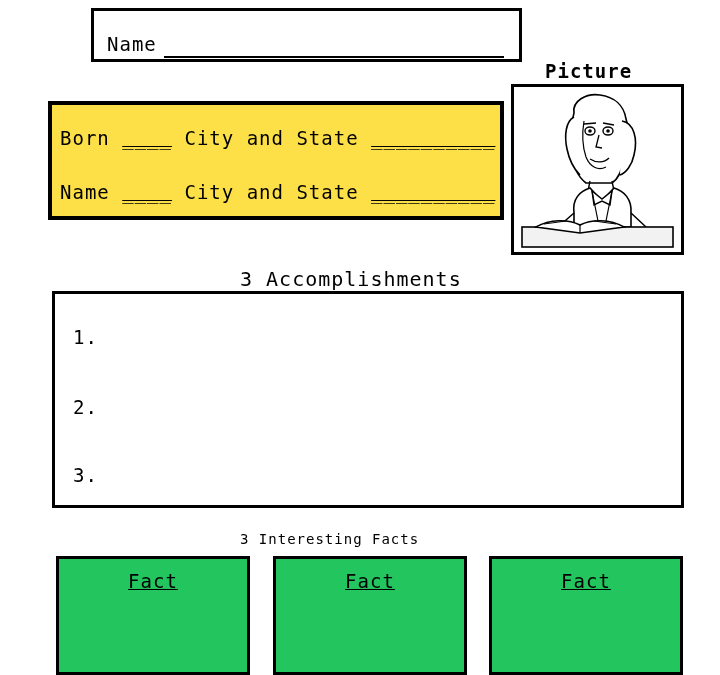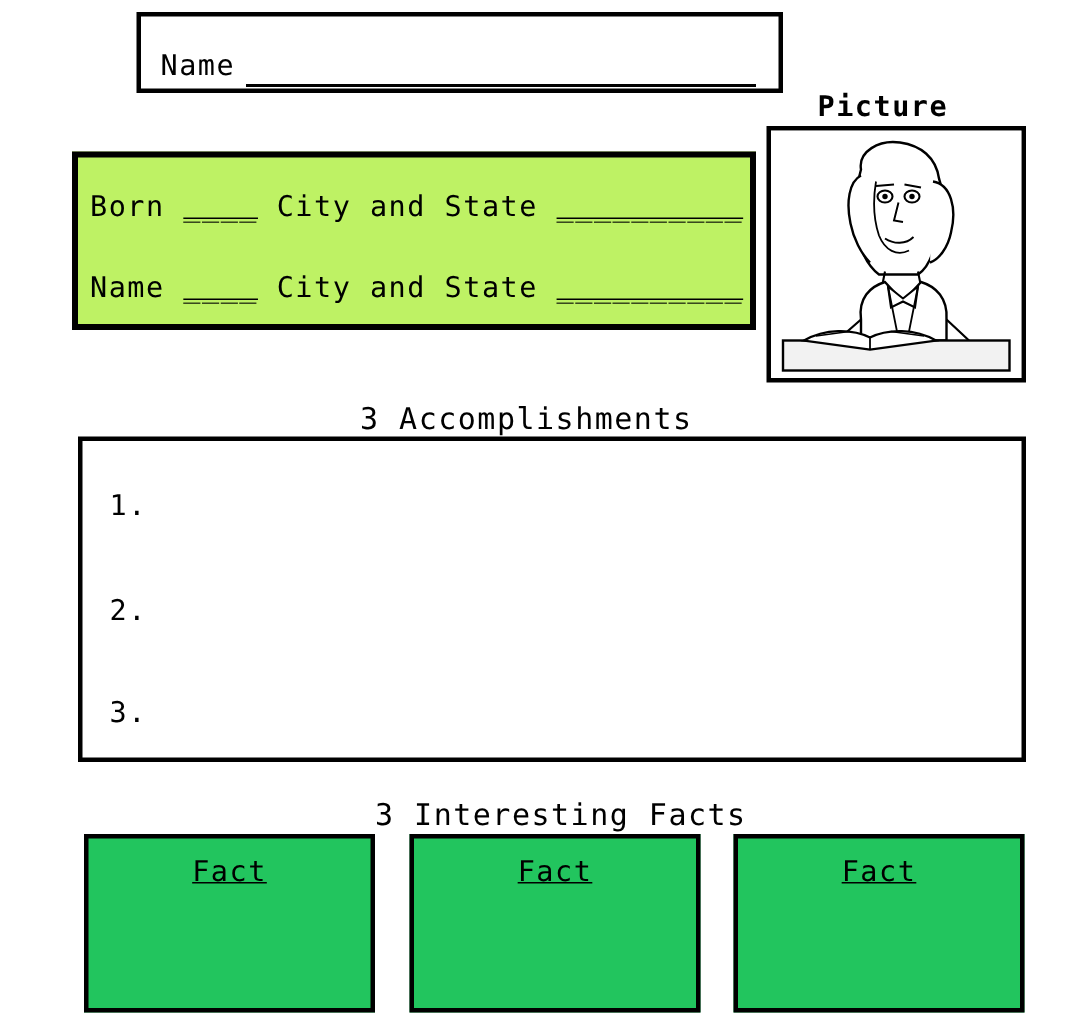--- a/index.html
+++ b/index.html
@@ -76,21 +76,21 @@
   }
   
   .bio-box {
     position: absolute;
     left: 48px;
     top: 101px;
     width: 456px;
     height: 119px;
     border: 4px solid #000;
     box-sizing: border-box;
-    background: #bef264;
+    background: #fde047;
   }
   .bio-line {
     position: absolute;
     left: 8px;
     font-size: 19px;
     letter-spacing: 1px;
     white-space: nowrap;
   }
   .bio-line.l1 { top: 22px; }
   .bio-line.l2 { top: 76px; }
@@ -121,24 +121,23 @@
     letter-spacing: 1px;
   }
   .accomp-item.i1 { top: 32px; }
   .accomp-item.i2 { top: 102px; }
   .accomp-item.i3 { top: 170px; }
   
   .facts-title {
     position: absolute;
     left: 240px;
     top: 531px;
-    font-size: 20px;
-    letter-spacing: 1px;
-    white-space: nowrap;
-    margin-left: 10px;
+    font-size: 14px;
+    letter-spacing: 1px;
+    white-space: nowrap;
   }
   .fact-box {
     position: absolute;
     top: 556px;
     width: 194px;
     height: 119px;
     border: 3px solid #000;
     box-sizing: border-box;
     background: #22c55e;
   }

